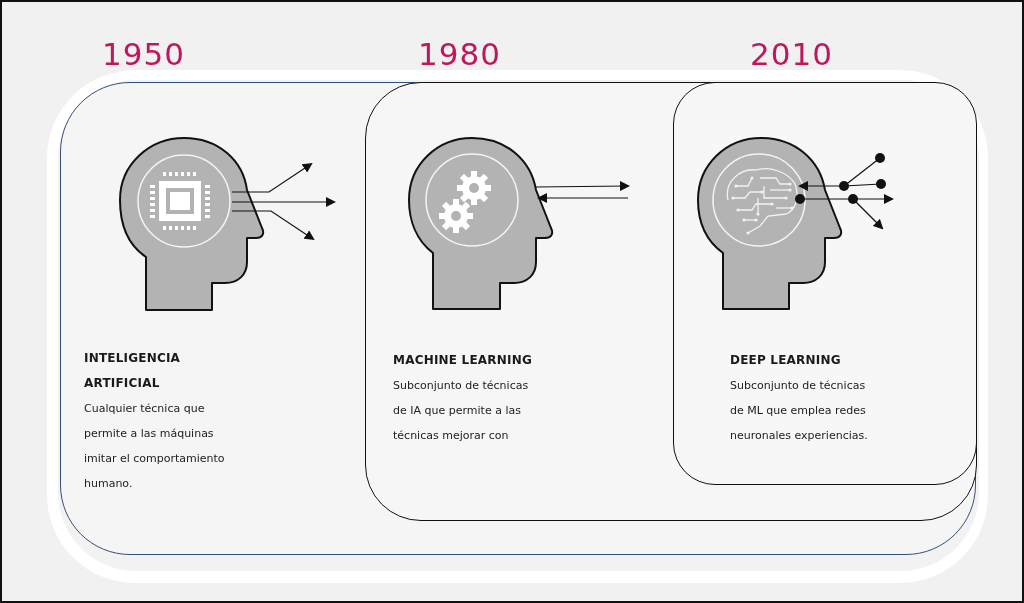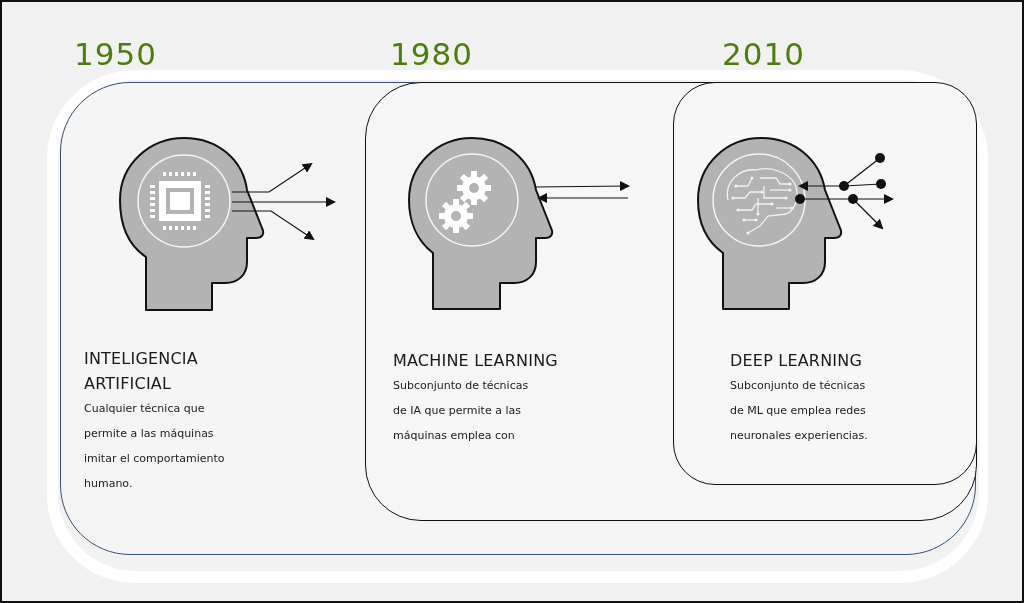--- a/index.html
+++ b/index.html
@@ -6,22 +6,22 @@
     body {
       width: 1024px; height: 603px; position: relative; overflow: hidden;
       background: #f0f0f0;
       font-family: "DejaVu Sans", "Liberation Sans", sans-serif;
     }
     .page-frame {
       position: absolute; left: 0; top: 0; width: 1020px; height: 599px;
       border: 2px solid #111; background: #f1f1f1;
     }
     .year {
-      position: absolute; top: 36px; font-size: 31px; color: #4d7c0f;
-      font-family: "DejaVu Sans", sans-serif; letter-spacing: 1px;
+      position: absolute; top: 36px; font-size: 31px; color: #be185d;
+      font-family: "DejaVu Sans", sans-serif; letter-spacing: 1px; margin-left: 28px;
     }
     .outer-ring {
       position: absolute; left: 47px; top: 70px; width: 941px; height: 513px;
       background: #ffffff; border-radius: 88px;
     }
     .outer-inner-fill {
       position: absolute; left: 58px; top: 80px; width: 921px; height: 491px;
       background: #f2f2f2; border-radius: 78px;
     }
     .box-ai {
@@ -35,21 +35,21 @@
       box-sizing: border-box;
     }
     .box-dl {
       position: absolute; left: 673px; top: 82px; width: 304px; height: 403px;
       border: 1.6px solid #111; border-radius: 42px; background: #f7f7f7;
       box-sizing: border-box;
     }
     svg.illus { position: absolute; overflow: visible; }
     .text-block { position: absolute; color: #1a1a1a; }
     .text-block .title {
-      font-weight: normal; font-size: 16px; line-height: 25px; letter-spacing: 0.2px;
+      font-weight: bold; font-size: 12px; line-height: 25px; letter-spacing: 0.2px;
     }
     .text-block .desc {
       font-size: 11px; line-height: 25px; color: #222;
     }
   </style>
 </head>
 <body>
 
 <div class="page-frame"></div>
 
@@ -207,21 +207,21 @@
   <div class="desc">Cualquier técnica que</div>
   <div class="desc">permite a las máquinas</div>
   <div class="desc">imitar el comportamiento</div>
   <div class="desc">humano.</div>
 </div>
 
 <div class="text-block" style="left:393px; top:348px; width:260px;">
   <div class="title">MACHINE LEARNING</div>
   <div class="desc">Subconjunto de técnicas</div>
   <div class="desc">de IA que permite a las</div>
-  <div class="desc">máquinas emplea con</div>
+  <div class="desc">técnicas mejorar con</div>
 </div>
 
 <div class="text-block" style="left:730px; top:348px; width:260px;">
   <div class="title">DEEP LEARNING</div>
   <div class="desc">Subconjunto de técnicas</div>
   <div class="desc">de ML que emplea redes</div>
   <div class="desc">neuronales experiencias.</div>
 </div>
 
 </body></html>

